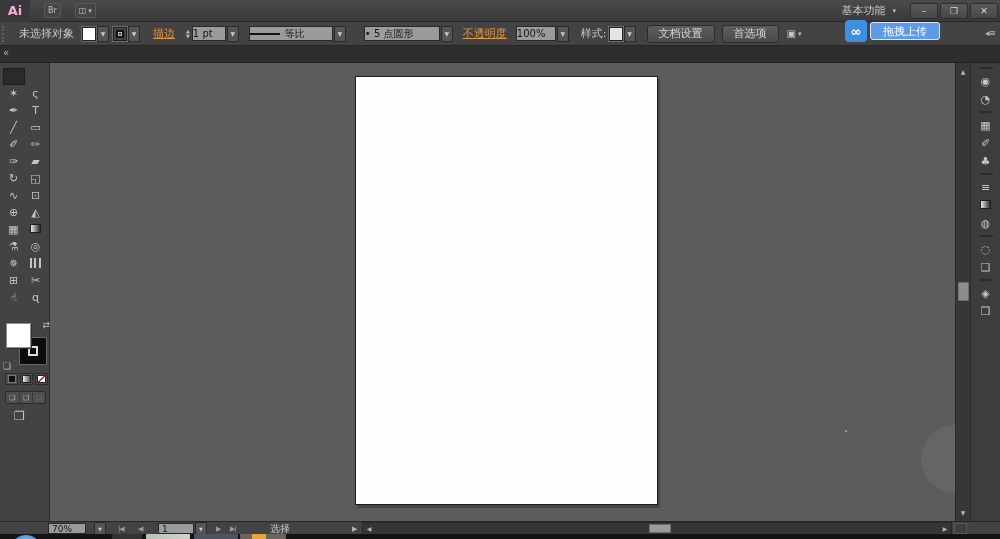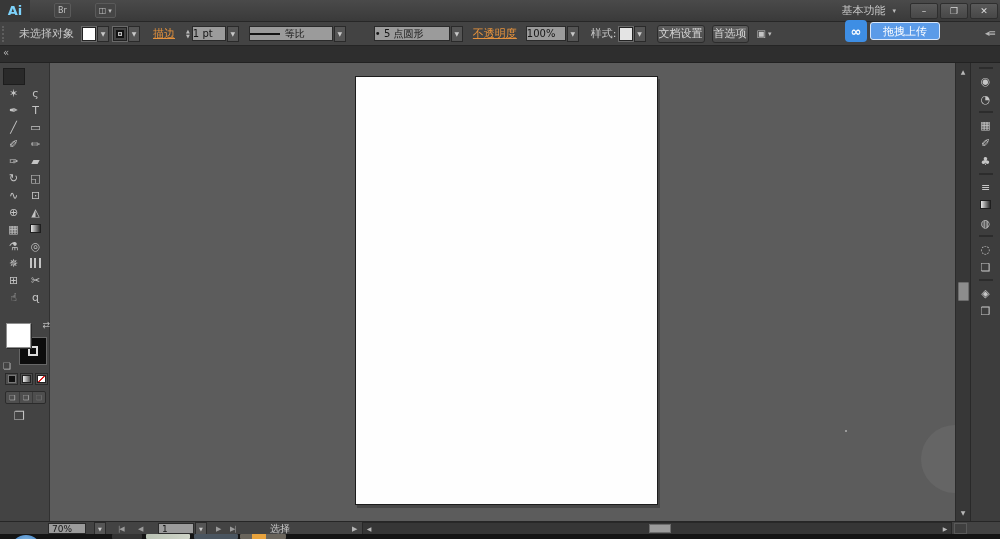--- a/index.html
+++ b/index.html
@@ -1,43 +1,43 @@
 <!DOCTYPE html>
 <html><head>
 <meta charset="utf-8">
 <style>
   *{margin:0;padding:0;box-sizing:border-box;}
   html,body{width:1000px;height:539px;}
   body{position:relative;background:#161616;font-family:"DejaVu Sans","Liberation Sans",sans-serif;overflow:hidden;-webkit-font-smoothing:antialiased;}
 
   
   .menubar{position:absolute;top:0;left:0;width:1000px;height:22px;background:linear-gradient(#4a4a4a,#3a3a3a);border-bottom:1px solid #272727;display:flex;align-items:center;}
-  .ai-logo{width:30px;height:22px;display:flex;align-items:center;justify-content:center;color:#7dd3fc;font-weight:bold;font-size:13px;background:#383838;}
+  .ai-logo{width:30px;height:22px;display:flex;align-items:center;justify-content:center;color:#f9a8d4;font-weight:bold;font-size:13px;background:#383838;}
   .menu-item{font-size:11px;color:#cfcfcf;padding:0 8px;height:22px;display:flex;align-items:center;cursor:default;}
-  .mb-btn{height:15px;border:1px solid #5a5a5a;background:#454545;border-radius:2px;color:#c2c2c2;font-size:8px;display:flex;align-items:center;justify-content:center;padding:0 3px;margin-left:24px;}
+  .mb-btn{height:15px;border:1px solid #5a5a5a;background:#454545;border-radius:2px;color:#c2c2c2;font-size:8px;display:flex;align-items:center;justify-content:center;padding:0 3px;margin-left:14px;}
   .mb-caret{font-size:7px;color:#bdbdbd;margin-left:2px;}
   .mb-right{margin-left:auto;display:flex;align-items:center;}
   .workspace{font-size:11px;color:#c4c4c4;margin-right:14px;display:flex;align-items:center;gap:5px;}
   .winbtn{width:28px;height:16px;background:linear-gradient(#5a5a5a,#474747);border:1px solid #2e2e2e;border-radius:2px;color:#ddd;font-size:9px;display:flex;align-items:center;justify-content:center;margin-right:2px;}
 
   
   .controlbar{position:absolute;top:22px;left:0;width:1000px;height:24px;background:#434343;border-bottom:1px solid #252525;display:flex;align-items:center;font-size:11px;color:#c9c9c9;}
   .grip-v{width:5px;height:16px;margin:0 4px 0 2px;border-left:2px dotted #5e5e5e;}
   .cb-text{padding:0 8px;white-space:nowrap;}
   .chip{width:14px;height:14px;border:1px solid #222;box-shadow:0 0 0 1px #6a6a6a;}
   .chip-fill{background:#fff;}
   .chip-stroke{background:#434343;display:flex;align-items:center;justify-content:center;}
   .chip-stroke span{display:block;width:8px;height:8px;border:2px solid #111;outline:1px solid #bbb;outline-offset:-3px;}
   .chip-style{background:#e4e4e4;}
   .dd{width:12px;height:16px;background:#555;border:1px solid #2a2a2a;color:#c9c9c9;font-size:6px;display:flex;align-items:center;justify-content:center;margin:0 4px 0 1px;}
   .orange-link{color:#e6923c;text-decoration:underline;white-space:nowrap;margin:0 9px;}
   .stepper{display:flex;flex-direction:column;justify-content:center;font-size:5px;color:#bbb;line-height:5px;margin:0 2px;}
   .field{height:15px;background:#9b9b9b;border:1px solid #2a2a2a;color:#161616;font-size:10px;display:flex;align-items:center;padding:0 0;white-space:nowrap;}
   .profile-line{display:inline-block;width:30px;border-top:2px solid #141414;margin-right:5px;}
-  .cb-btn{height:18px;background:linear-gradient(#5d5d5d,#4a4a4a);border:1px solid #2c2c2c;border-radius:3px;color:#d6d6d6;font-size:11px;display:flex;align-items:center;padding:0 1px;margin-left:7px;white-space:nowrap;}
+  .cb-btn{height:18px;background:linear-gradient(#5d5d5d,#4a4a4a);border:1px solid #2c2c2c;border-radius:3px;color:#d6d6d6;font-size:11px;display:flex;align-items:center;padding:0 11px;margin-left:7px;white-space:nowrap;}
   .panel-flyout{position:absolute;right:5px;top:28px;color:#b5b5b5;font-size:9px;letter-spacing:-1px;}
   
   .upload{position:absolute;left:845px;top:20px;display:flex;align-items:center;z-index:30;}
   .upload-ic{width:22px;height:22px;border-radius:4px;background:#3e8ee4;color:#fff;font-size:13px;font-weight:bold;display:flex;align-items:center;justify-content:center;}
   .upload-btn{height:18px;background:#5b9be8;border:1px solid #d9e7fa;border-radius:3px;color:#fff;font-size:11px;display:flex;align-items:center;padding:0 12px;margin-left:3px;}
 
   
   .tabbar{position:absolute;top:46px;left:0;width:1000px;height:17px;background:#2e2e2e;border-bottom:1px solid #222;}
   .collapse-left{position:absolute;left:3px;top:1px;color:#b5b5b5;font-size:10px;}
   .doc-tab{position:absolute;left:55px;top:1px;height:16px;background:#4c4c4c;border:1px solid #262626;border-bottom:none;border-radius:2px 2px 0 0;display:flex;align-items:center;padding:0 8px;font-size:10px;color:#cbcbcb;gap:8px;}
@@ -147,21 +147,21 @@
       <span>▲</span>
       <span>▼</span>
     </div>
   <div class="field" style="width:34px;">1 pt</div>
   <div class="dd">▼</div>
   <div class="field" style="width:84px;margin-left:6px;">
       <span class="profile-line"></span>
       <span>等比</span>
     </div>
   <div class="dd">▼</div>
-  <div class="field" style="width:76px;margin-left:24px;">• 5 点圆形</div>
+  <div class="field" style="width:76px;margin-left:14px;">• 5 点圆形</div>
   <div class="dd">▼</div>
   <div class="orange-link" style="margin-left:6px;">不透明度</div>
   <div class="field" style="width:40px;">100%</div>
   <div class="dd">▼</div>
   <div class="cb-text" style="padding:0 2px 0 8px;">样式:</div>
   <div class="chip chip-style"></div>
   <div class="dd">▼</div>
   <div class="cb-btn">文档设置</div>
   <div class="cb-btn">首选项</div>
   <div style="display:flex;align-items:center;margin-left:8px;">

